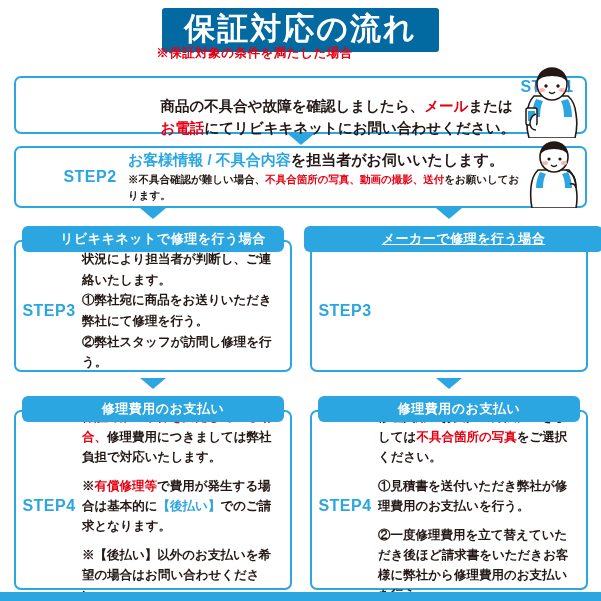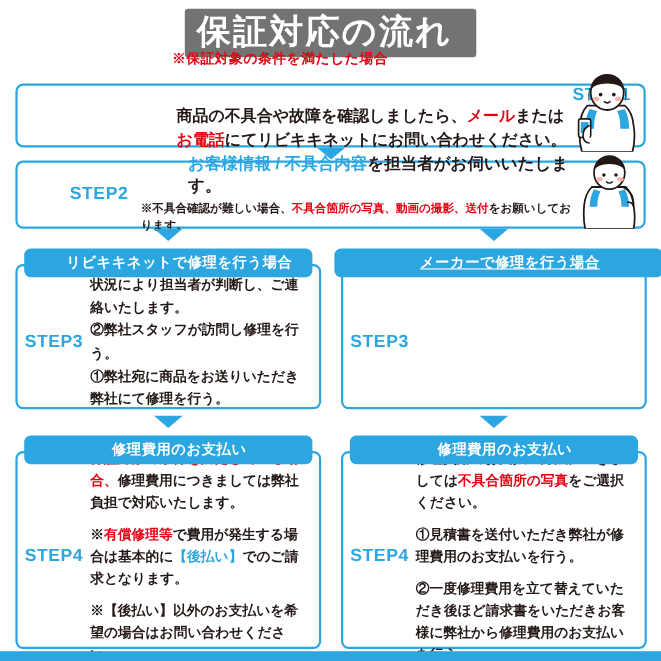--- a/index.html
+++ b/index.html
@@ -29,22 +29,22 @@
     top: 8px;
     width: 601px;
     text-align: center;
   }
   .title {
     display: inline-block;
     font-size: 31px;
     font-weight: bold;
     letter-spacing: 2px;
     color: #ffffff;
-    background: #737373;
-    padding: 3px 22px 5px 11px;
+    background: #0369a1;
+    padding: 3px 22px 5px 22px;
     border-radius: 3px;
     line-height: 1.15;
   }
   .subtitle {
     position: absolute;
     left: 0;
     top: 45px;
     width: 509px;
     text-align: center;
     font-size: 12.5px;
@@ -116,21 +116,20 @@
     margin-left: 36px;
   }
   #step2-box .body {
     padding-right: 62px;
   }
   .s2-line1 {
     font-size: 15px;
     font-weight: bold;
     color: #2ba6e0;
     line-height: 1.35;
-    margin-left: 43px;
   }
   .s2-line1 .blk { color: #231815; }
   .s2-line2 {
     font-size: 10.5px;
     font-weight: bold;
     line-height: 1.5;
     margin-top: 2px;
   }
   .s2-line2 .red { color: #e60012; }
 
@@ -311,22 +310,22 @@
     </svg>
   </div>
 
   <div class="arrow" style="left: 140px; top: 208px;"></div>
   <div class="arrow" style="left: 436px; top: 208px;"></div>
 
   <div class="box" id="step3-left-box">
     <div class="step-label">STEP3</div>
     <div class="s3-body">
       <p>状況により担当者が判断し、ご連絡いたします。</p>
+      <p>①弊社宛に商品をお送りいただき弊社にて修理を行う。</p>
       <p>②弊社スタッフが訪問し修理を行う。</p>
-      <p>①弊社宛に商品をお送りいただき弊社にて修理を行う。</p>
     </div>
   </div>
   <div class="branch-head" id="branch-left-head">リビキキネットで修理を行う場合</div>
 
   <div class="box" id="step3-right-box">
     <div class="step-label">STEP3</div>
   </div>
   <div class="branch-head" id="branch-right-head">メーカーで修理を行う場合</div>
 
   <div class="arrow" style="left: 140px; top: 378px;"></div>

